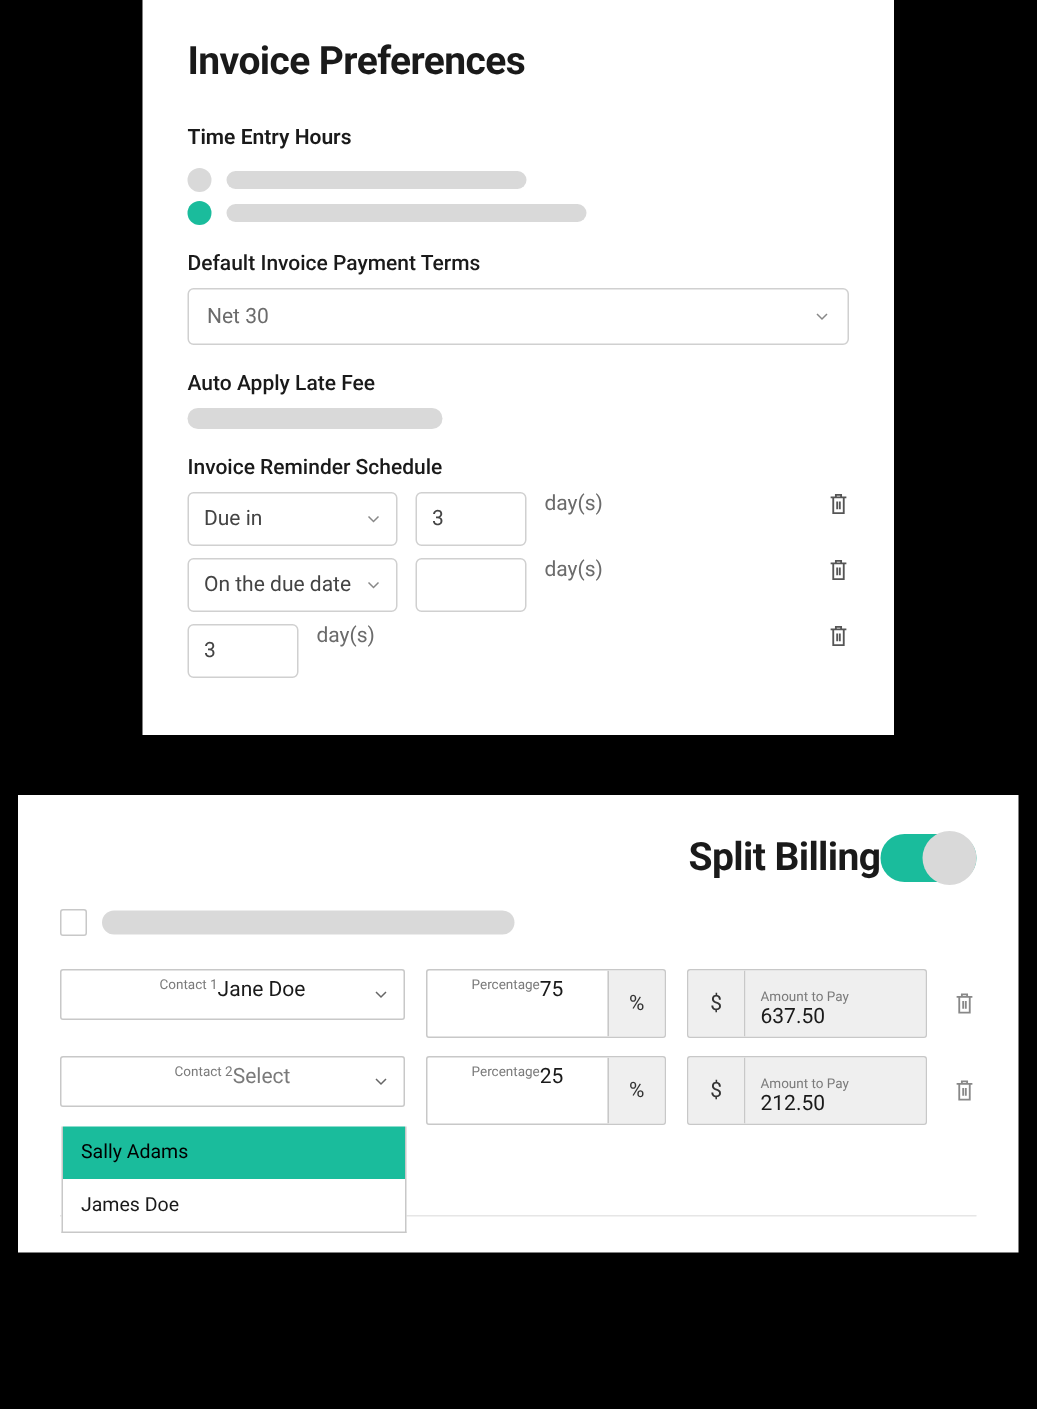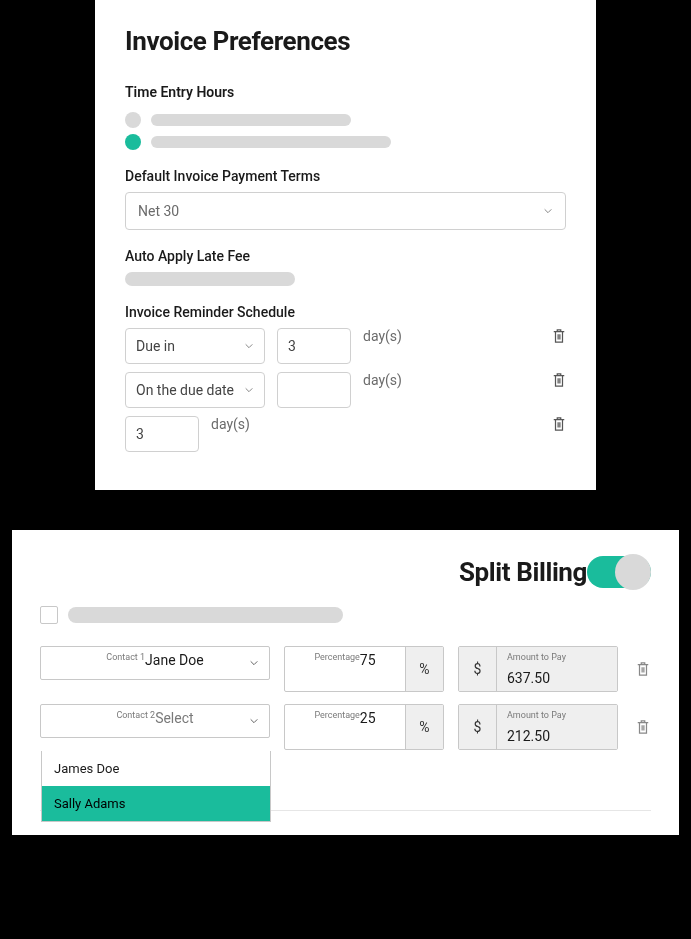--- a/index.html
+++ b/index.html
@@ -34,21 +34,21 @@
   .contact-box { flex: 0 0 230px; border: 1px solid #c8c8c8; border-radius: 2px; height: 34px; padding: 5px 10px; display: flex; flex-direction: row; justify-content: center; position: relative; cursor: pointer; }
   .small-label { font-size: 9px; color: #7a7a7a; }
   .field-value { font-size: 14px; color: #1a1a1a; }
   .field-value.placeholder { color: #7a7a7a; }
   .contact-chevron { position: absolute; right: 10px; top: 50%; transform: translateY(-50%); }
   .pct-wrap { flex: 0 0 160px; display: flex; border: 1px solid #c8c8c8; border-radius: 2px; overflow: hidden; height: 46px; }
   .pct-field { flex: 1; padding: 5px 10px; display: flex; justify-content: center; }
   .pct-symbol { width: 38px; background: #efefef; display: flex; align-items: center; justify-content: center; font-size: 14px; color: #333; border-left: 1px solid #c8c8c8; }
   .amt-wrap { flex: 0 0 160px; display: flex; border: 1px solid #c8c8c8; border-radius: 2px; overflow: hidden; height: 46px; }
   .amt-symbol { width: 38px; background: #efefef; display: flex; align-items: center; justify-content: center; font-size: 14px; color: #333; border-right: 1px solid #c8c8c8; }
-  .amt-field { flex: 1; padding: 5px 10px; display: flex; flex-direction: column; justify-content: space-between; background: #efefef; }
+  .amt-field { flex: 1; padding: 5px 10px; display: flex; flex-direction: column; justify-content: flex-end; background: #efefef; }
   .trash2 { width: 14px; height: 16px; color: #888; cursor: pointer; align-self: center; margin-left: 4px; }
   .dropdown { position: absolute; top: 46px; left: 0; width: 230px; border: 1px solid #c8c8c8; border-top: none; background: #fff; z-index: 10; }
   .dropdown-item { padding: 10px 12px; font-size: 13px; color: #1a1a1a; cursor: pointer; }
   .dropdown-item.highlight { background: #1abc9c; color: #000; }
   .divider { height: 1px; background: #e6e6e6; margin-top: 60px; }
 </style>
 </head>
 <body>
 
 <div class="card card1">
@@ -173,22 +173,22 @@
   <div class="split-row">
     <div class="contact-box">
       <span class="small-label">Contact 2</span>
       <span class="field-value placeholder">Select</span>
       <span class="contact-chevron chevron">
           <svg viewBox="0 0 12 12" width="10" height="10">
             <path d="M2 4 L6 8 L10 4" stroke="#666" stroke-width="1.2" fill="none"></path>
           </svg>
         </span>
       <div class="dropdown">
+        <div class="dropdown-item highlight">Sally Adams</div>
         <div class="dropdown-item">James Doe</div>
-        <div class="dropdown-item highlight">Sally Adams</div>
       </div>
     </div>
     <div class="pct-wrap">
       <div class="pct-field">
         <span class="small-label">Percentage</span>
         <span class="field-value">25</span>
       </div>
       <div class="pct-symbol">%</div>
     </div>
     <div class="amt-wrap">

